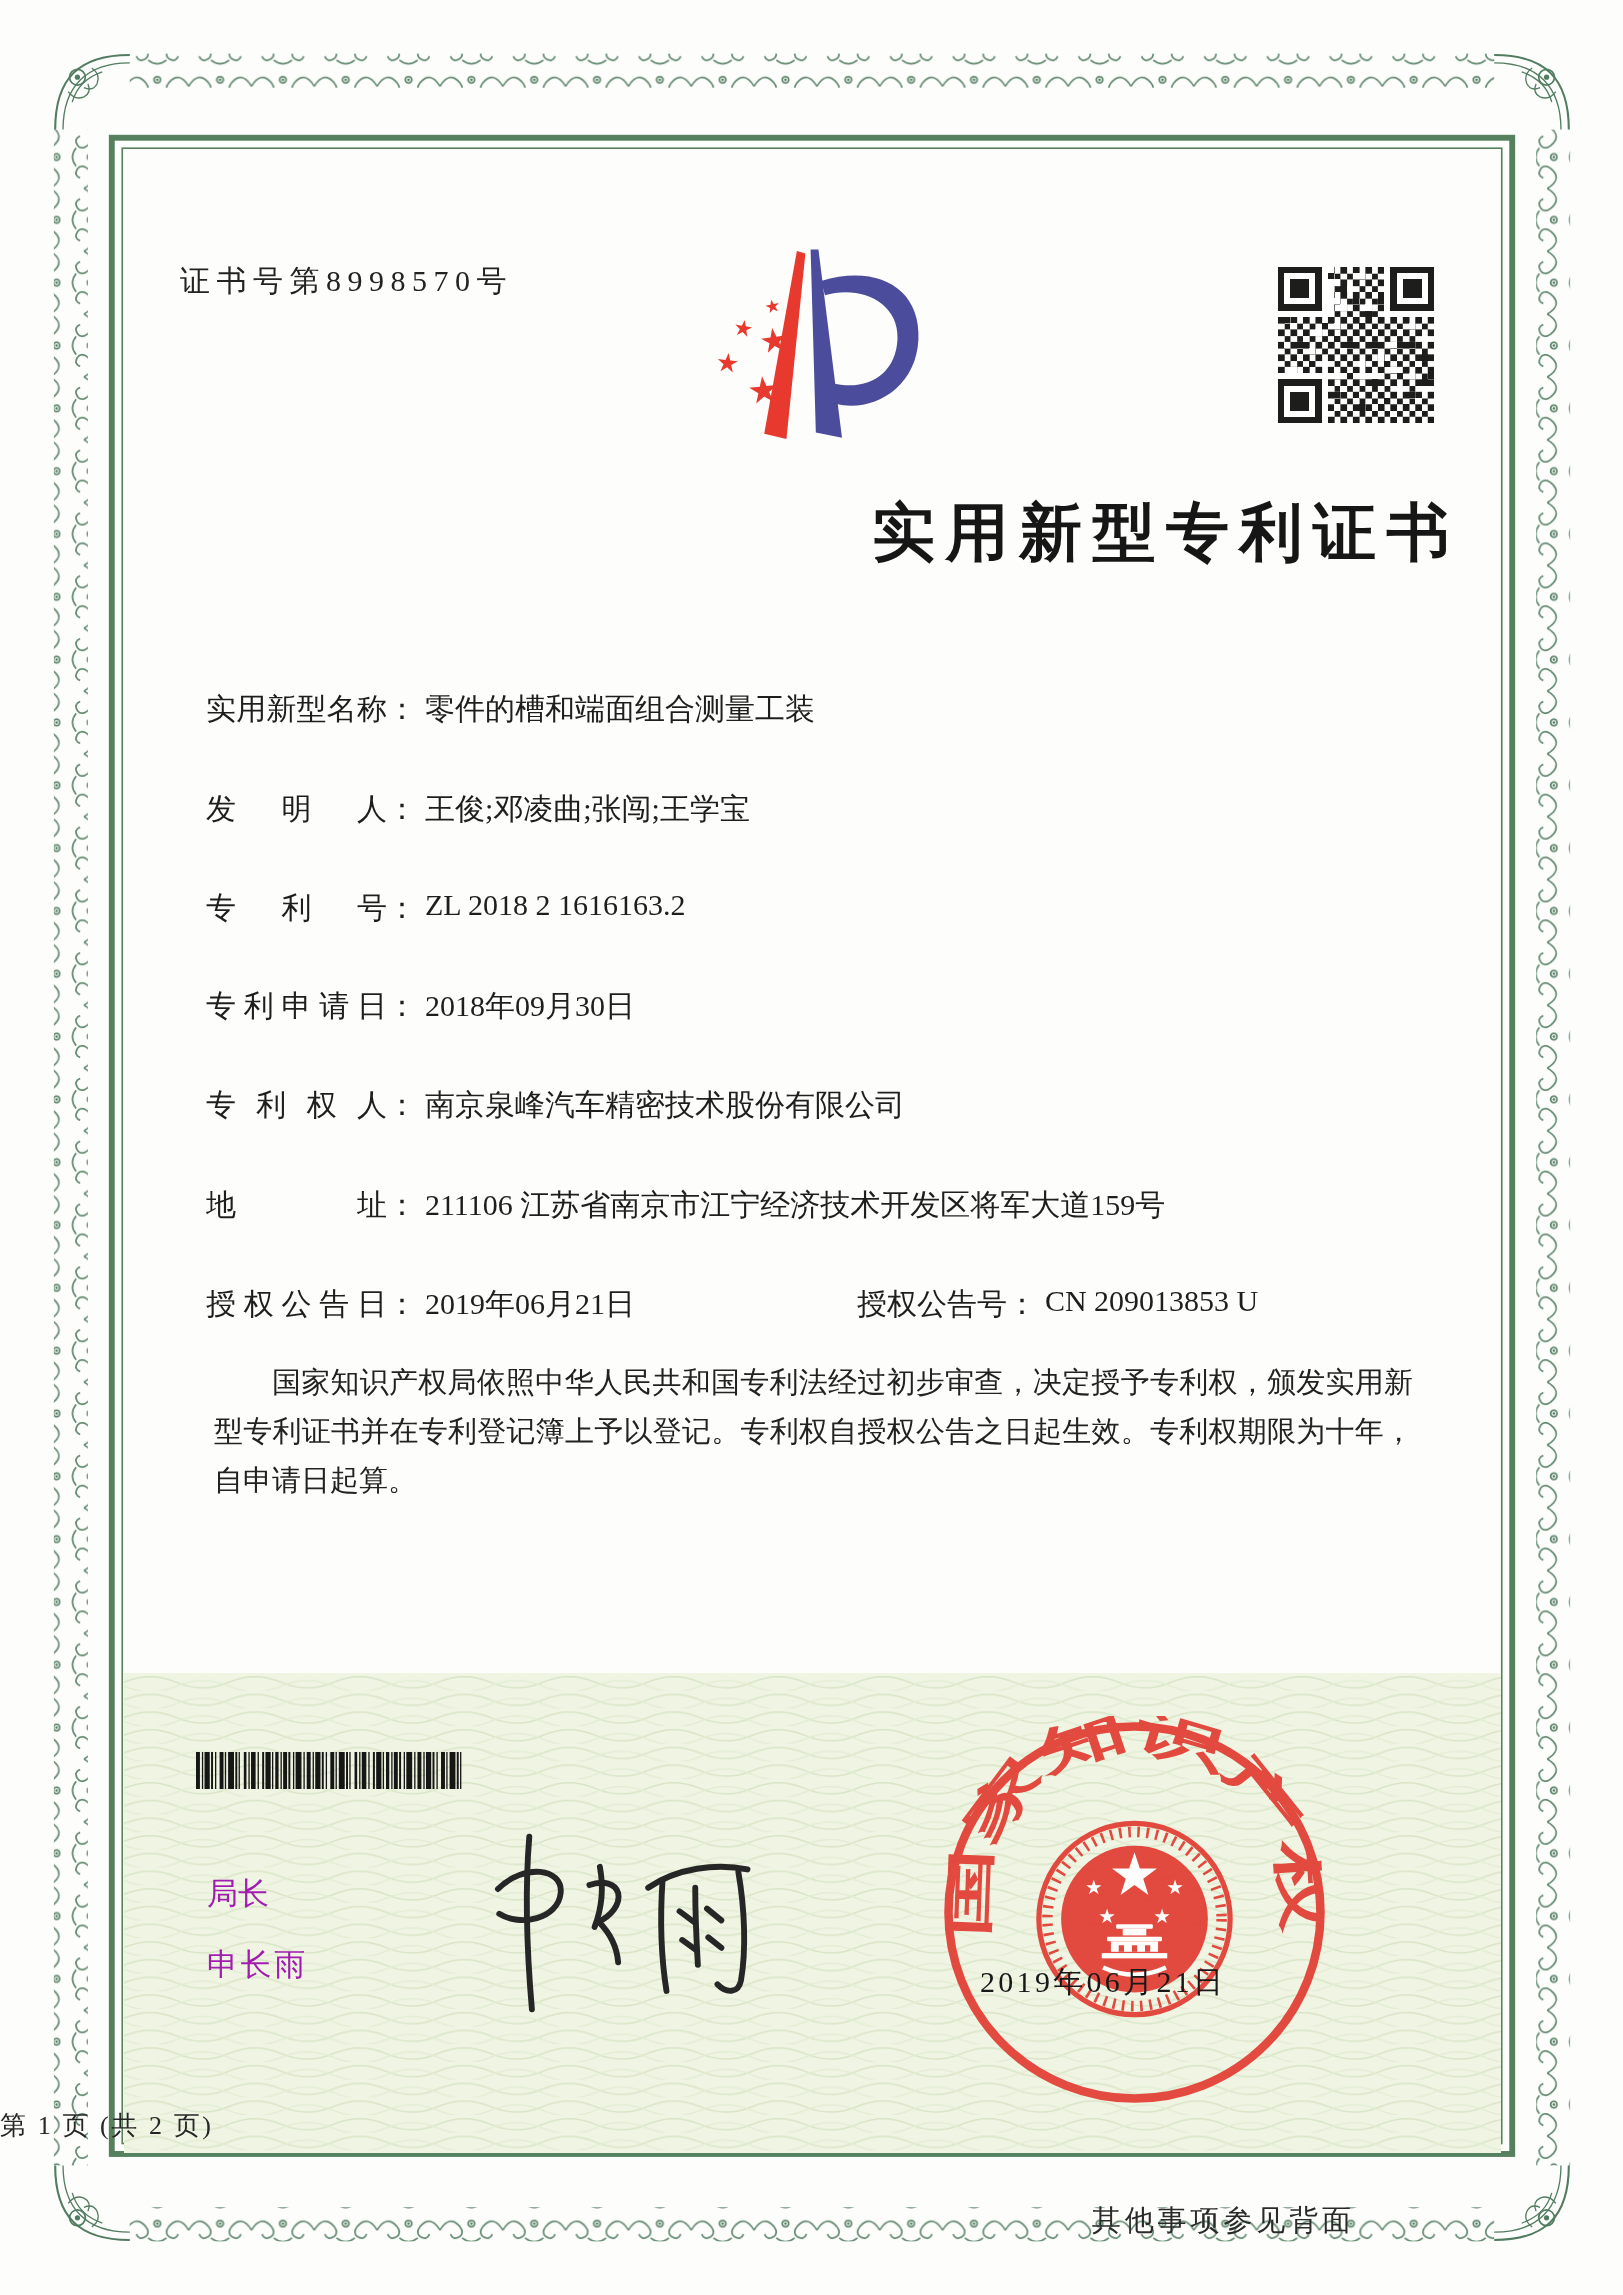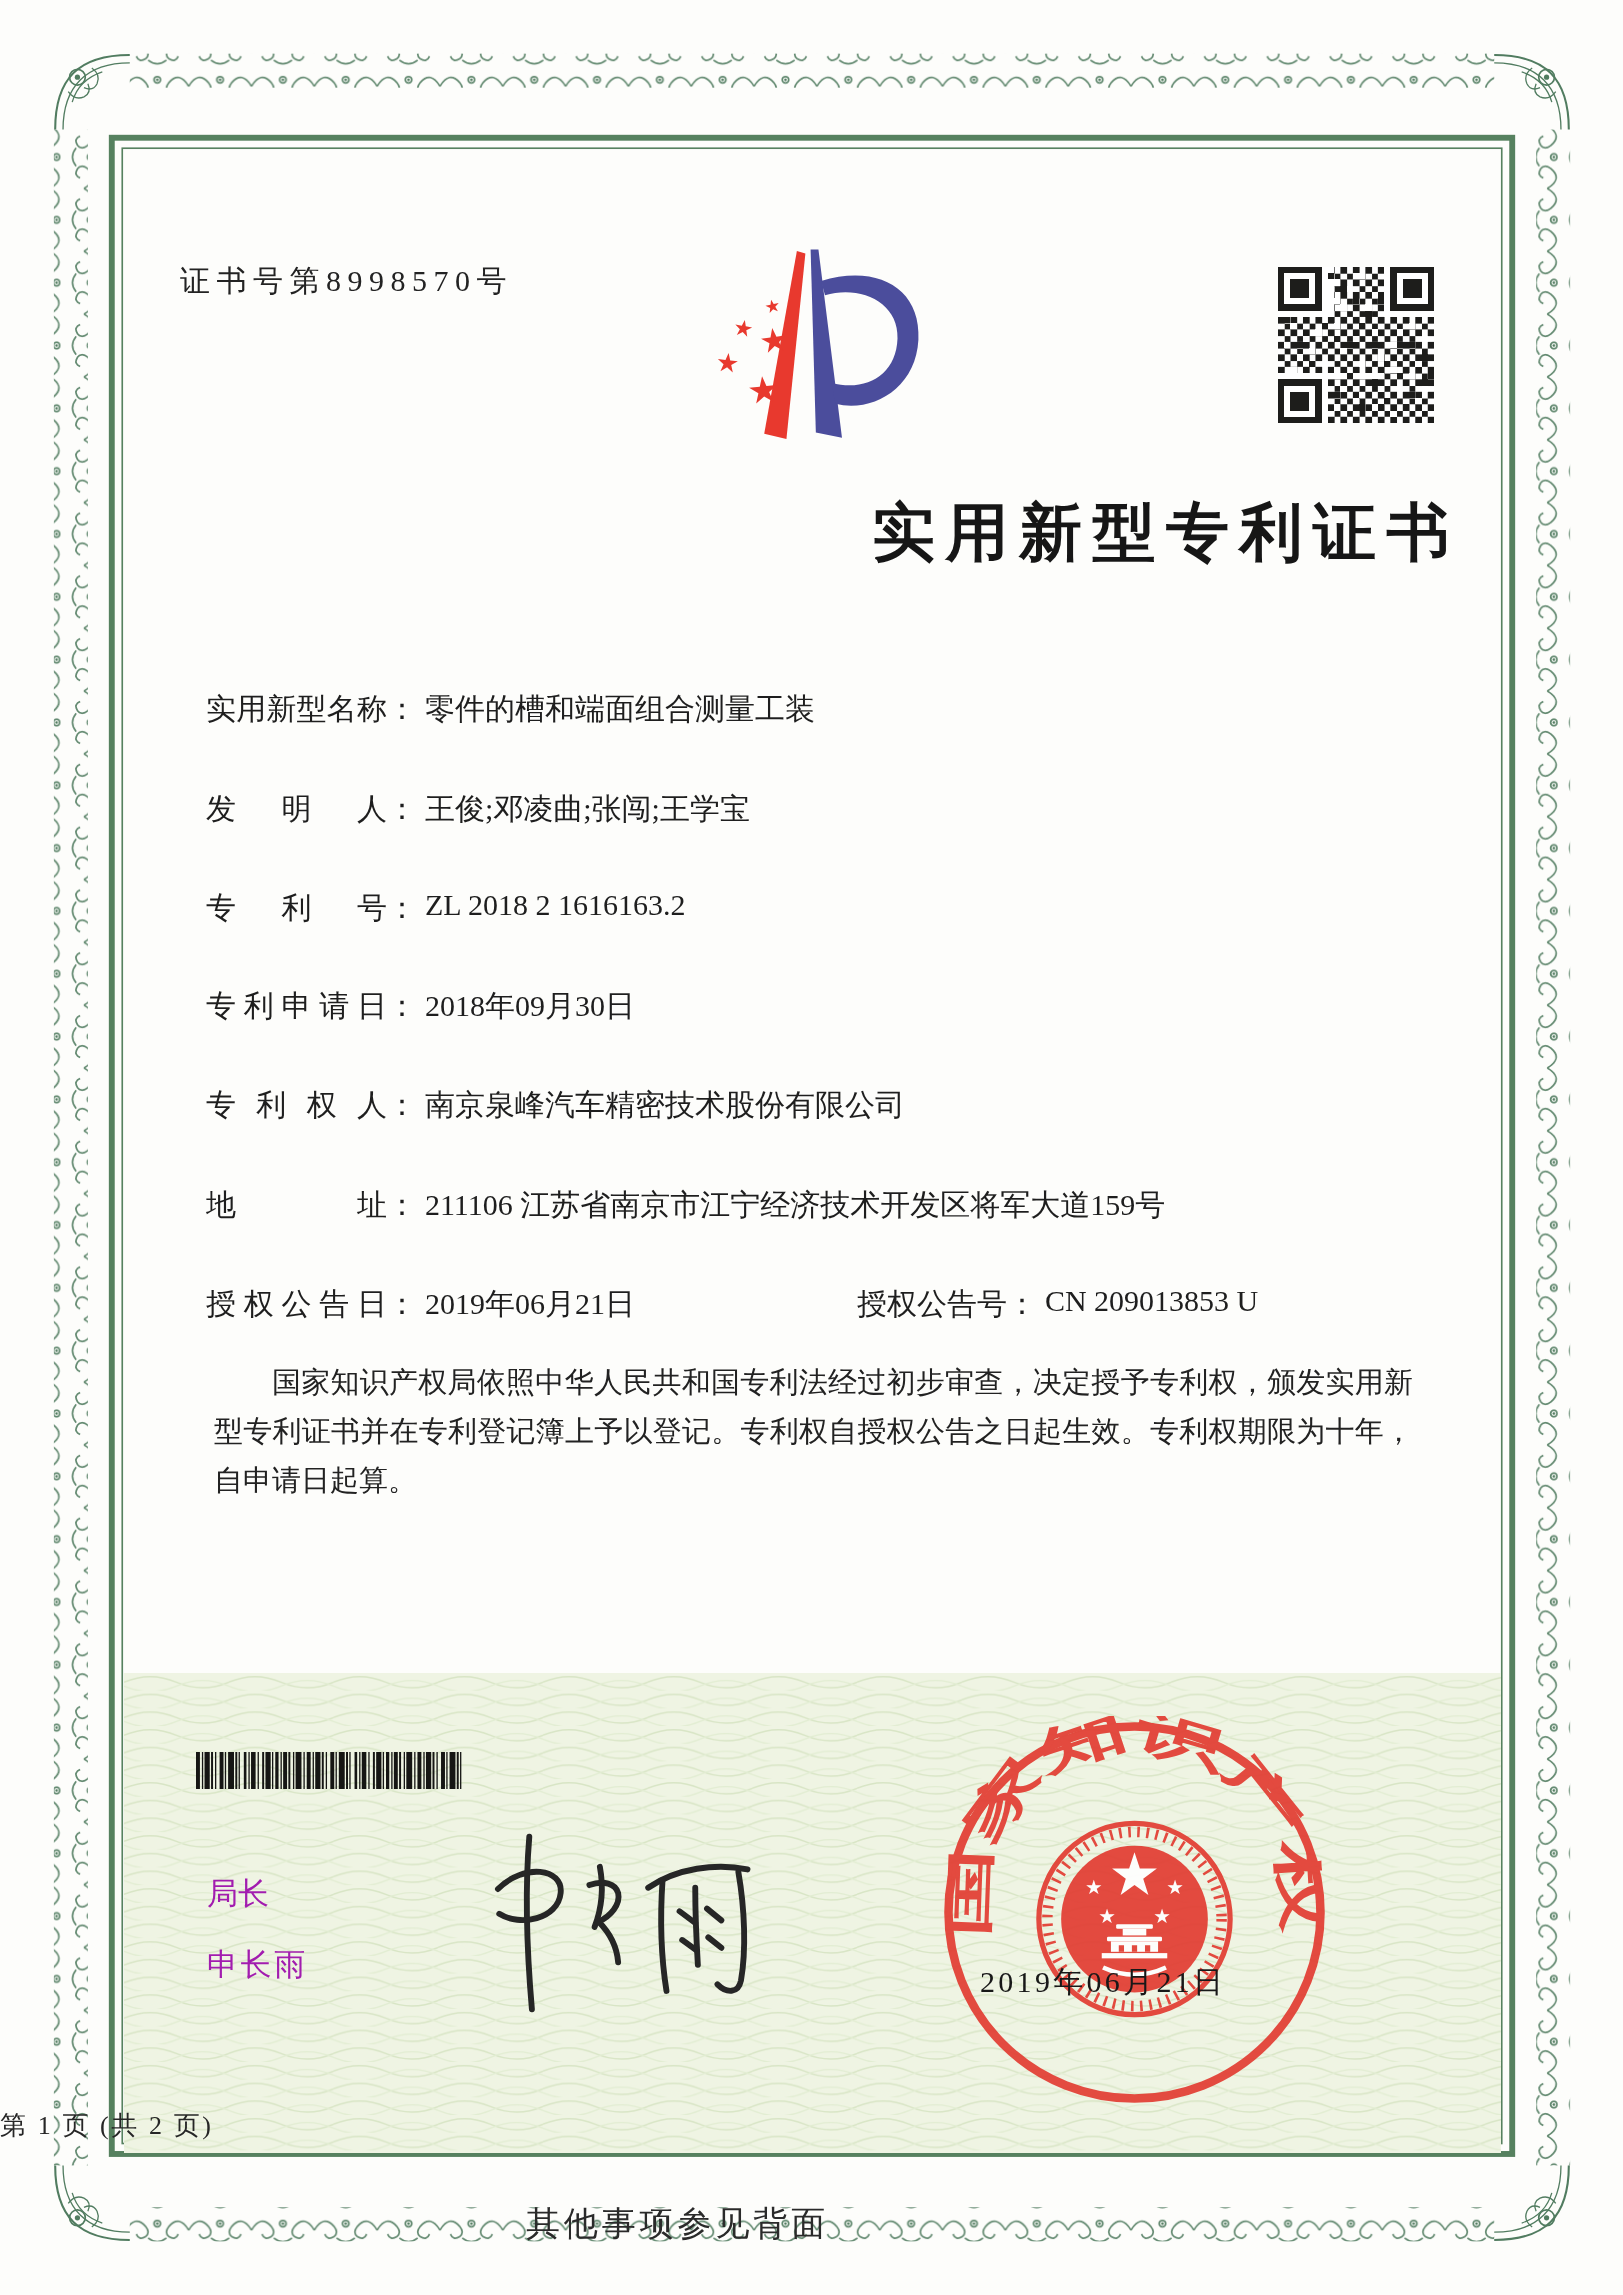--- a/index.html
+++ b/index.html
@@ -53,22 +53,22 @@
   .seal-box{position:absolute;left:938px;top:1716px;width:393px;height:393px;}
   .seal-date{
     position:absolute;left:980px;top:1962px;width:275px;
     font-size:30px;letter-spacing:3.3px;color:#181818;white-space:nowrap;
   }
   .page-info{
     position:absolute;left:0;top:2108px;width:1355px;text-align:left;
     font-size:26px;letter-spacing:2.6px;color:#262626;
   }
   .back-note{
-    position:absolute;left:0;top:2201px;width:1355px;text-align:center;
-    font-size:34px;letter-spacing:3.9px;color:#2a2a2a;
+    position:absolute;left:0;top:2201px;width:1355px;text-align:right;
+    font-size:29px;letter-spacing:3.9px;color:#2a2a2a;
   }
 </style>
 </head>
 <body>
 
 <svg id="frame-svg" viewBox="0 0 2481 3507" xmlns="http://www.w3.org/2000/svg">
   <defs>
     <pattern id="vineH" width="96" height="52" patternUnits="userSpaceOnUse">
       <g fill="none" stroke="#517c60" stroke-width="2.6" opacity="0.9">
         <path d="M0,28 q14,-24 30,-6 q8,10 0,16 q-10,6 -14,-4"></path>

